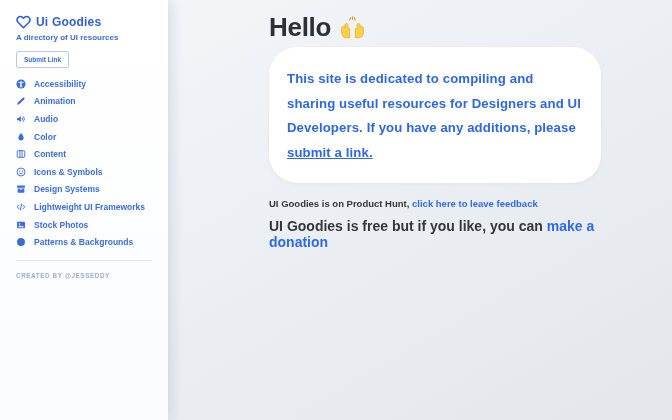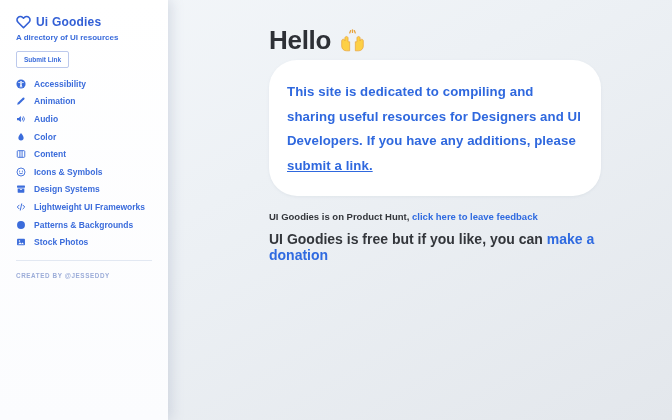--- a/index.html
+++ b/index.html
@@ -32,21 +32,21 @@
     display: flex; align-items: center; height: 17.6px;
     color: #3b6cdb; font-size: 8.5px; font-weight: 700; cursor: pointer;
     white-space: nowrap;
   }
   .nav-icon { width: 10px; height: 10px; margin-right: 8px; flex: 0 0 10px; display: flex; color: #3b6cdb; }
   .nav-icon svg { width: 10px; height: 10px; display: block; }
   .side-divider { border: none; border-top: 1px solid #e2e8f2; margin: 9px 0 0 0; }
   .side-footer { margin-top: 11px; color: #9bacd8; font-size: 6.3px; font-weight: 700; letter-spacing: 0.6px; }
 
   
-  .main { position: absolute; left: 256px; top: 16px; width: 340px; padding-left: 13px; }
+  .main { position: absolute; left: 256px; top: 3px; width: 340px; padding-left: 13px; }
   .hello { margin: 9px 0 0 0; display: flex; align-items: center; gap: 8px;
            font-size: 26px; font-weight: 800; color: #2d3036; letter-spacing: -0.3px; }
   .hello .hands svg { display: block; }
   .card {
     margin-top: 4px; width: 332px; min-height: 126px; background: #ffffff;
     padding: 20px 18px 18px 18px;
     box-shadow: 0 1px 3px rgba(120, 135, 160, 0.10);
     border-radius: 28px;
   }
   .card p { margin: 0; color: #2f68de; font-weight: 700; font-size: 13.2px; line-height: 24.5px; letter-spacing: 0.1px; }
@@ -150,35 +150,35 @@
             <path d="M7.5 7.5L3 12l4.5 4.5M16.5 7.5L21 12l-4.5 4.5M13.6 4.5l-3.2 15"></path>
           </svg>
       </span>
       <span>Lightweight UI Frameworks</span>
     </div>
 
 
     <div class="nav-item">
       <span class="nav-icon">
         <svg viewBox="0 0 24 24">
-            <circle cx="12" cy="12" r="9.5" fill="currentColor"></circle>
-          </svg>
-      </span>
-      <span>Patterns &amp; Backgrounds</span>
-    </div>
-
-    <div class="nav-item">
-      <span class="nav-icon">
-        <svg viewBox="0 0 24 24">
             <rect x="2.5" y="4" width="19" height="16" rx="2" fill="currentColor"></rect>
             <circle cx="8.3" cy="9.4" r="1.9" fill="#fff"></circle>
             <path fill="#fff" d="M5 17.6l4.6-5.1 3.5 3.5 2.5-2.6 3.6 4.2z"></path>
           </svg>
       </span>
       <span>Stock Photos</span>
+    </div>
+
+    <div class="nav-item">
+      <span class="nav-icon">
+        <svg viewBox="0 0 24 24">
+            <circle cx="12" cy="12" r="9.5" fill="currentColor"></circle>
+          </svg>
+      </span>
+      <span>Patterns &amp; Backgrounds</span>
     </div>
 
   </div>
 
   <hr class="side-divider">
   <div class="side-footer">CREATED BY @JESSEDDY</div>
 </div>
 
 <div class="main">
   <h1 class="hello">

